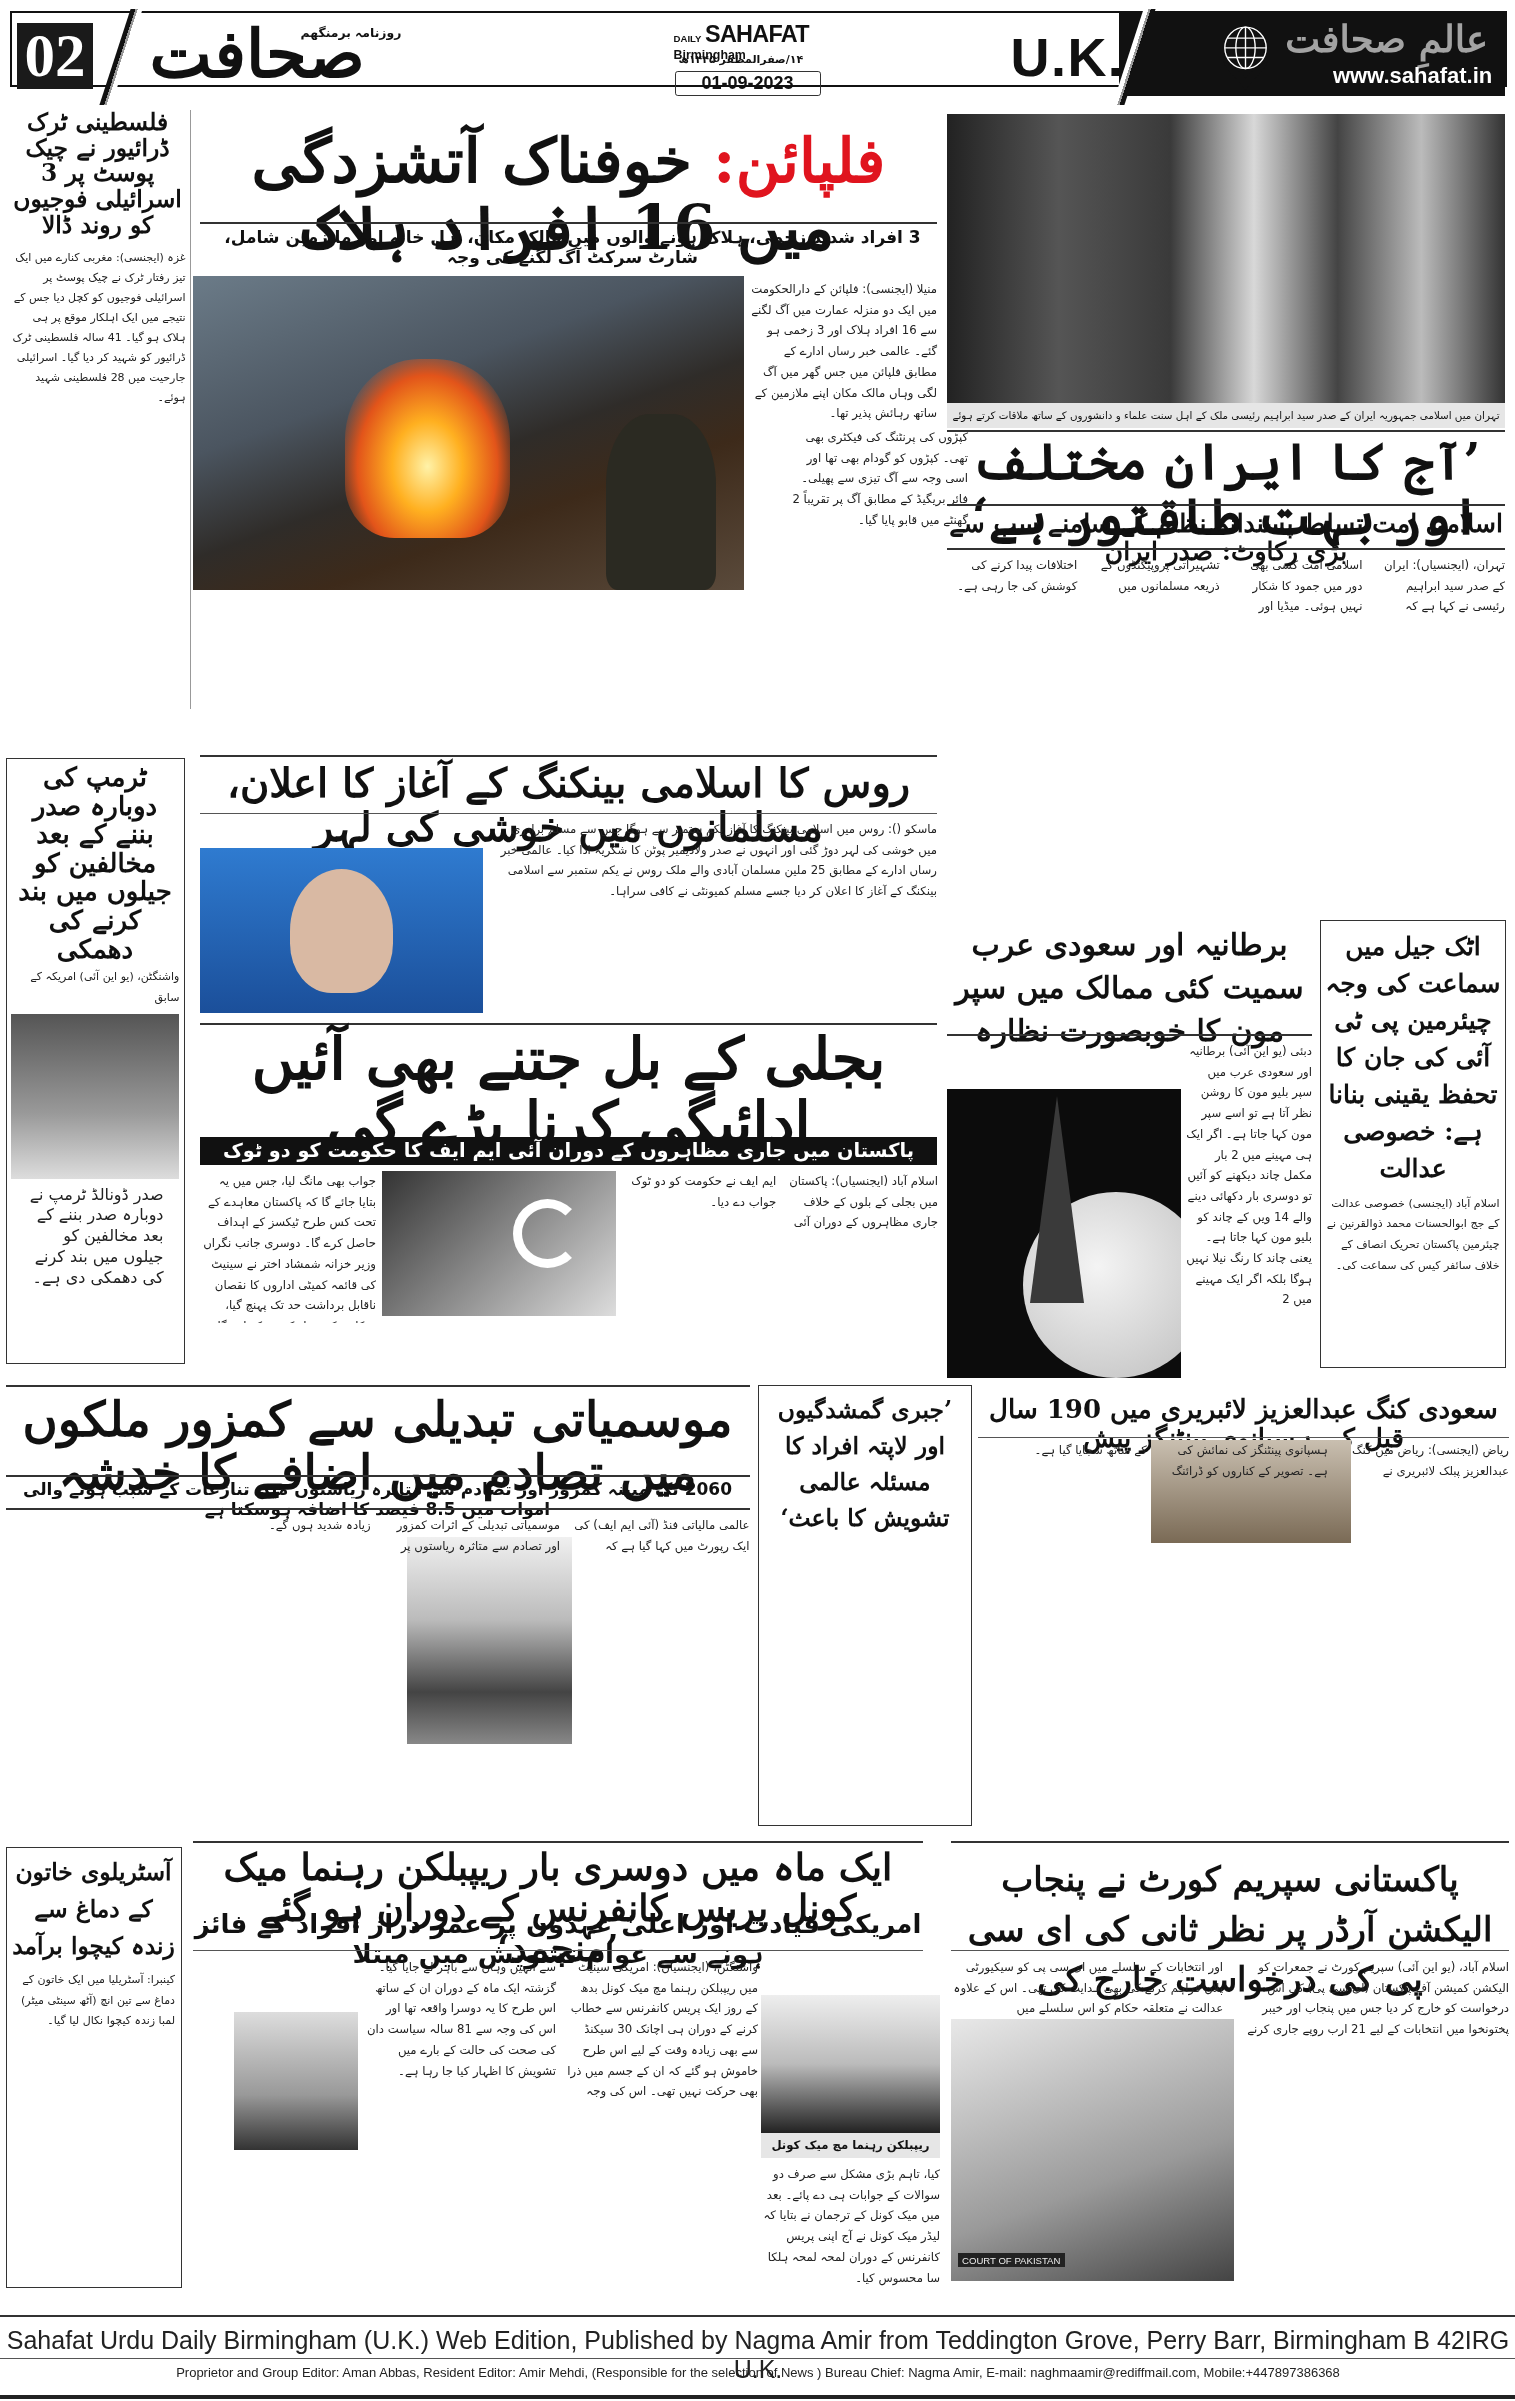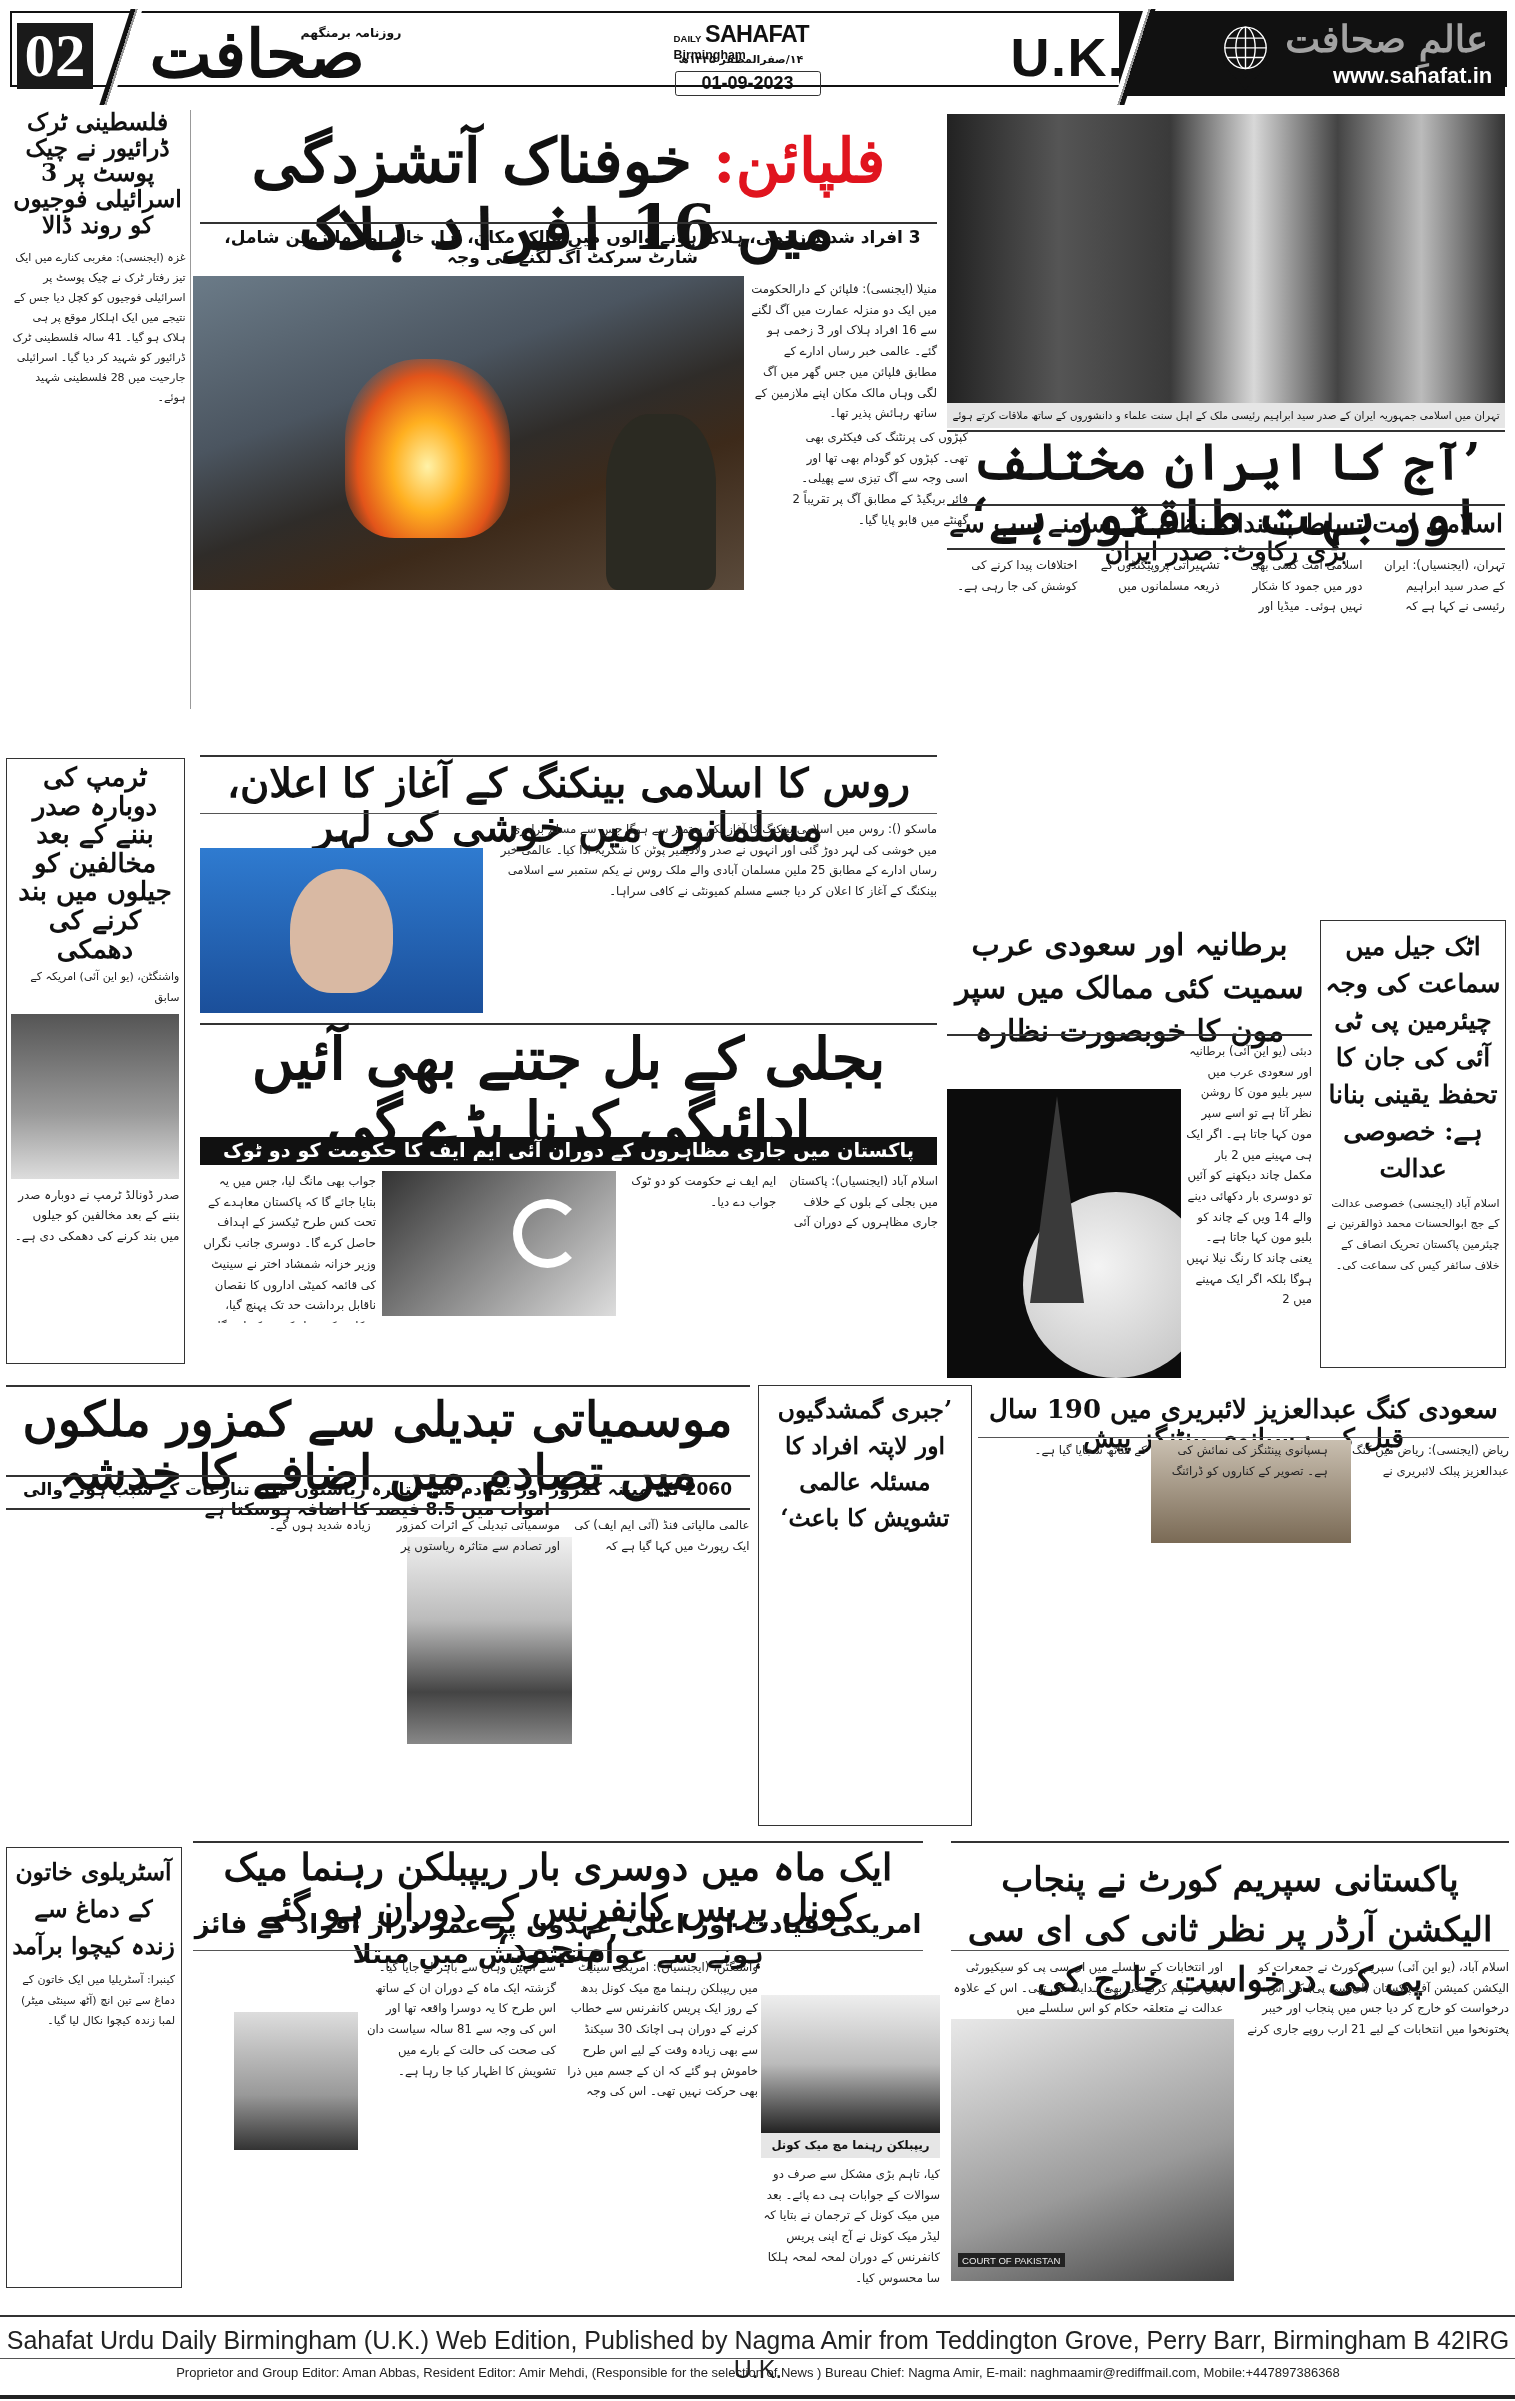--- a/index.html
+++ b/index.html
@@ -109,21 +109,21 @@
 </div>
 <div class="abs rtl body-text" style="left:200px; top:819px; width:737px; height:200px; overflow:hidden;">
   <div style="float:left; width:289px; height:200px;"></div>
   <span>ماسکو (): روس میں اسلامی بینکنگ کا آغاز یکم ستمبر سے ہوگا جس سے مسلم برادری میں خوشی کی لہر دوڑ گئی اور انہوں نے صدر ولادیمیر پوٹن کا شکریہ ادا کیا۔ عالمی خبر رساں ادارے کے مطابق 25 ملین مسلمان آبادی والے ملک روس نے یکم ستمبر سے اسلامی بینکنگ کے آغاز کا اعلان کر دیا جسے مسلم کمیونٹی نے کافی سراہا۔</span>
 </div>
 
 <div class="abs box rtl" style="left:5.5px; top:758px; width:179px; height:606px;">
   <div class="hl" style="font-size:26px; text-align:center; padding:4.1px;">ٹرمپ کی دوبارہ صدر بننے کے بعد مخالفین کو جیلوں میں بند کرنے کی دھمکی</div>
   <div class="body-text" style="font-size:11px; padding:0 4.1px;">واشنگٹن، (یو این آئی) امریکہ کے سابق</div>
   <div class="photo" style="margin:5.5px 4.1px; height:165px; background:linear-gradient(180deg,#555,#999 60%,#ddd);"></div>
-  <div class="body-text" style="font-size:12px; padding:0 4px;">صدر ڈونالڈ ٹرمپ نے دوبارہ صدر بننے کے بعد مخالفین کو جیلوں میں بند کرنے کی دھمکی دی ہے۔</div>
+  <div class="body-text" style="font-size:16px; padding:0 20px;">صدر ڈونالڈ ٹرمپ نے دوبارہ صدر بننے کے بعد مخالفین کو جیلوں میں بند کرنے کی دھمکی دی ہے۔</div>
 </div>
 
 <div class="abs rule" style="left:200px; top:1023px; width:737px;"></div>
 <div class="abs rtl hl" style="left:200px; top:1028px; width:737px; font-size:58px; text-align:center;">بجلی کے بل جتنے بھی آئیں ادائیگی کرنا پڑے گی</div>
 <div class="abs black-band rtl" style="left:200px; top:1137px; width:737px; height:27.6px; font-size:19.3px; line-height:27.6px;">پاکستان میں جاری مظاہروں کے دوران آئی ایم ایف کا حکومت کو دو ٹوک جواب</div>
 <div class="abs photo" style="left:382px; top:1171px; width:234px; height:145px; background:linear-gradient(135deg,#333 0%,#888 50%,#ddd 100%);">
   <div class="abs" style="left:131px; top:27.6px; width:69px; height:69px; border-radius:50%; border:9.6px solid #fff; border-right-color:transparent;"></div>
 </div>
 <div class="abs rtl body-text" style="left:624px; top:1171px; width:314px; column-count:2; column-gap:9.6px; height:152px; overflow:hidden;">اسلام آباد (ایجنسیاں): پاکستان میں بجلی کے بلوں کے خلاف جاری مظاہروں کے دوران آئی ایم ایف نے حکومت کو دو ٹوک جواب دے دیا۔</div>
 <div class="abs rtl body-text" style="left:200px; top:1171px; width:176px; height:152px; overflow:hidden;">جواب بھی مانگ لیا، جس میں یہ بتایا جائے گا کہ پاکستان معاہدے کے تحت کس طرح ٹیکسز کے اہداف حاصل کرے گا۔ دوسری جانب نگراں وزیر خزانہ شمشاد اختر نے سینیٹ کی قائمہ کمیٹی اداروں کا نقصان ناقابل برداشت حد تک پہنچ گیا، نجکاری کے عمل کو تیز کرنا ہوگا۔</div>

